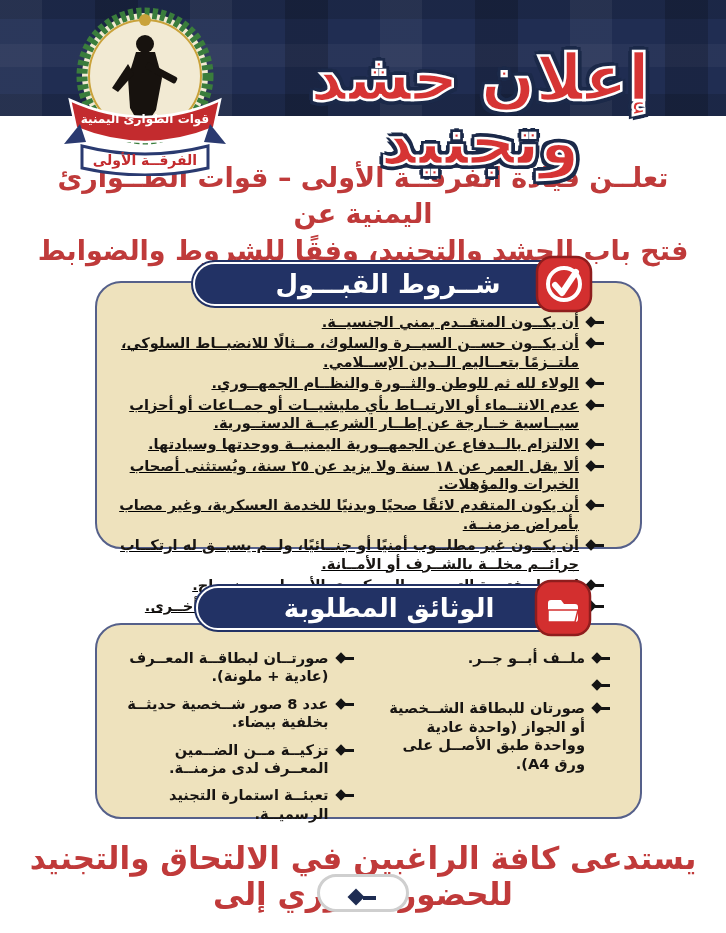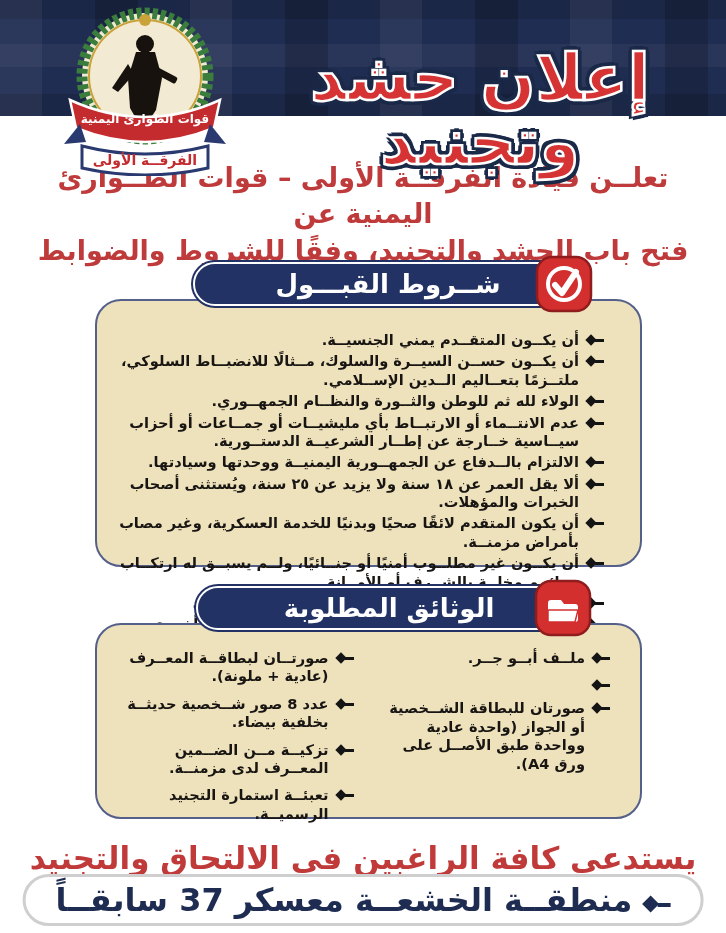--- a/index.html
+++ b/index.html
@@ -51,21 +51,21 @@
   }
   .pill .badge{position:absolute;left:auto;right:-12px;top:-9px;width:58px;height:58px;}
   .pill1{top:262px;left:193px;width:386px;}
   .pill2{top:586px;left:196px;width:382px;}
   
   .bbox{
     position:absolute;left:95px;width:547px;
     background:#eee2bd;border:2px solid #55608a;border-radius:26px;
     box-sizing:border-box;
   }
-  .box1{top:299px;height:268px;padding:30px 36px 8px 22px;}
+  .box1{top:281px;height:268px;padding:30px 36px 8px 22px;text-decoration:underline;}
   .box2{top:623px;height:196px;padding:24px 30px 8px 18px;}
   
   ul.blist{list-style:none;margin:0;padding:0;}
   ul.blist li{
     display:flex;align-items:flex-start;gap:8px;
     font-size:14.6px;font-weight:bold;color:#181512;
     line-height:1.26;margin-bottom:3px;
   }
   .arw{flex:0 0 auto;position:relative;width:17px;height:9px;margin-top:5px;}
   .arw::before{content:"";position:absolute;left:0;top:0;width:8px;height:8px;background:#141414;transform:rotate(45deg);}
@@ -228,16 +228,15 @@
             </li>
         </ul>
       </div>
     </div>
   </div>
 
   <div class="call-line">يستدعى كافة الراغبين في الالتحاق والتجنيد للحضور الفوري إلى</div>
 
   <div class="loc-pill">
     <span class="arw big"></span>
-    <span>منطقــة الخشعــة معسكر 37 سابقــاً</span>
   </div>
 
 </div>
 
 </body></html>

